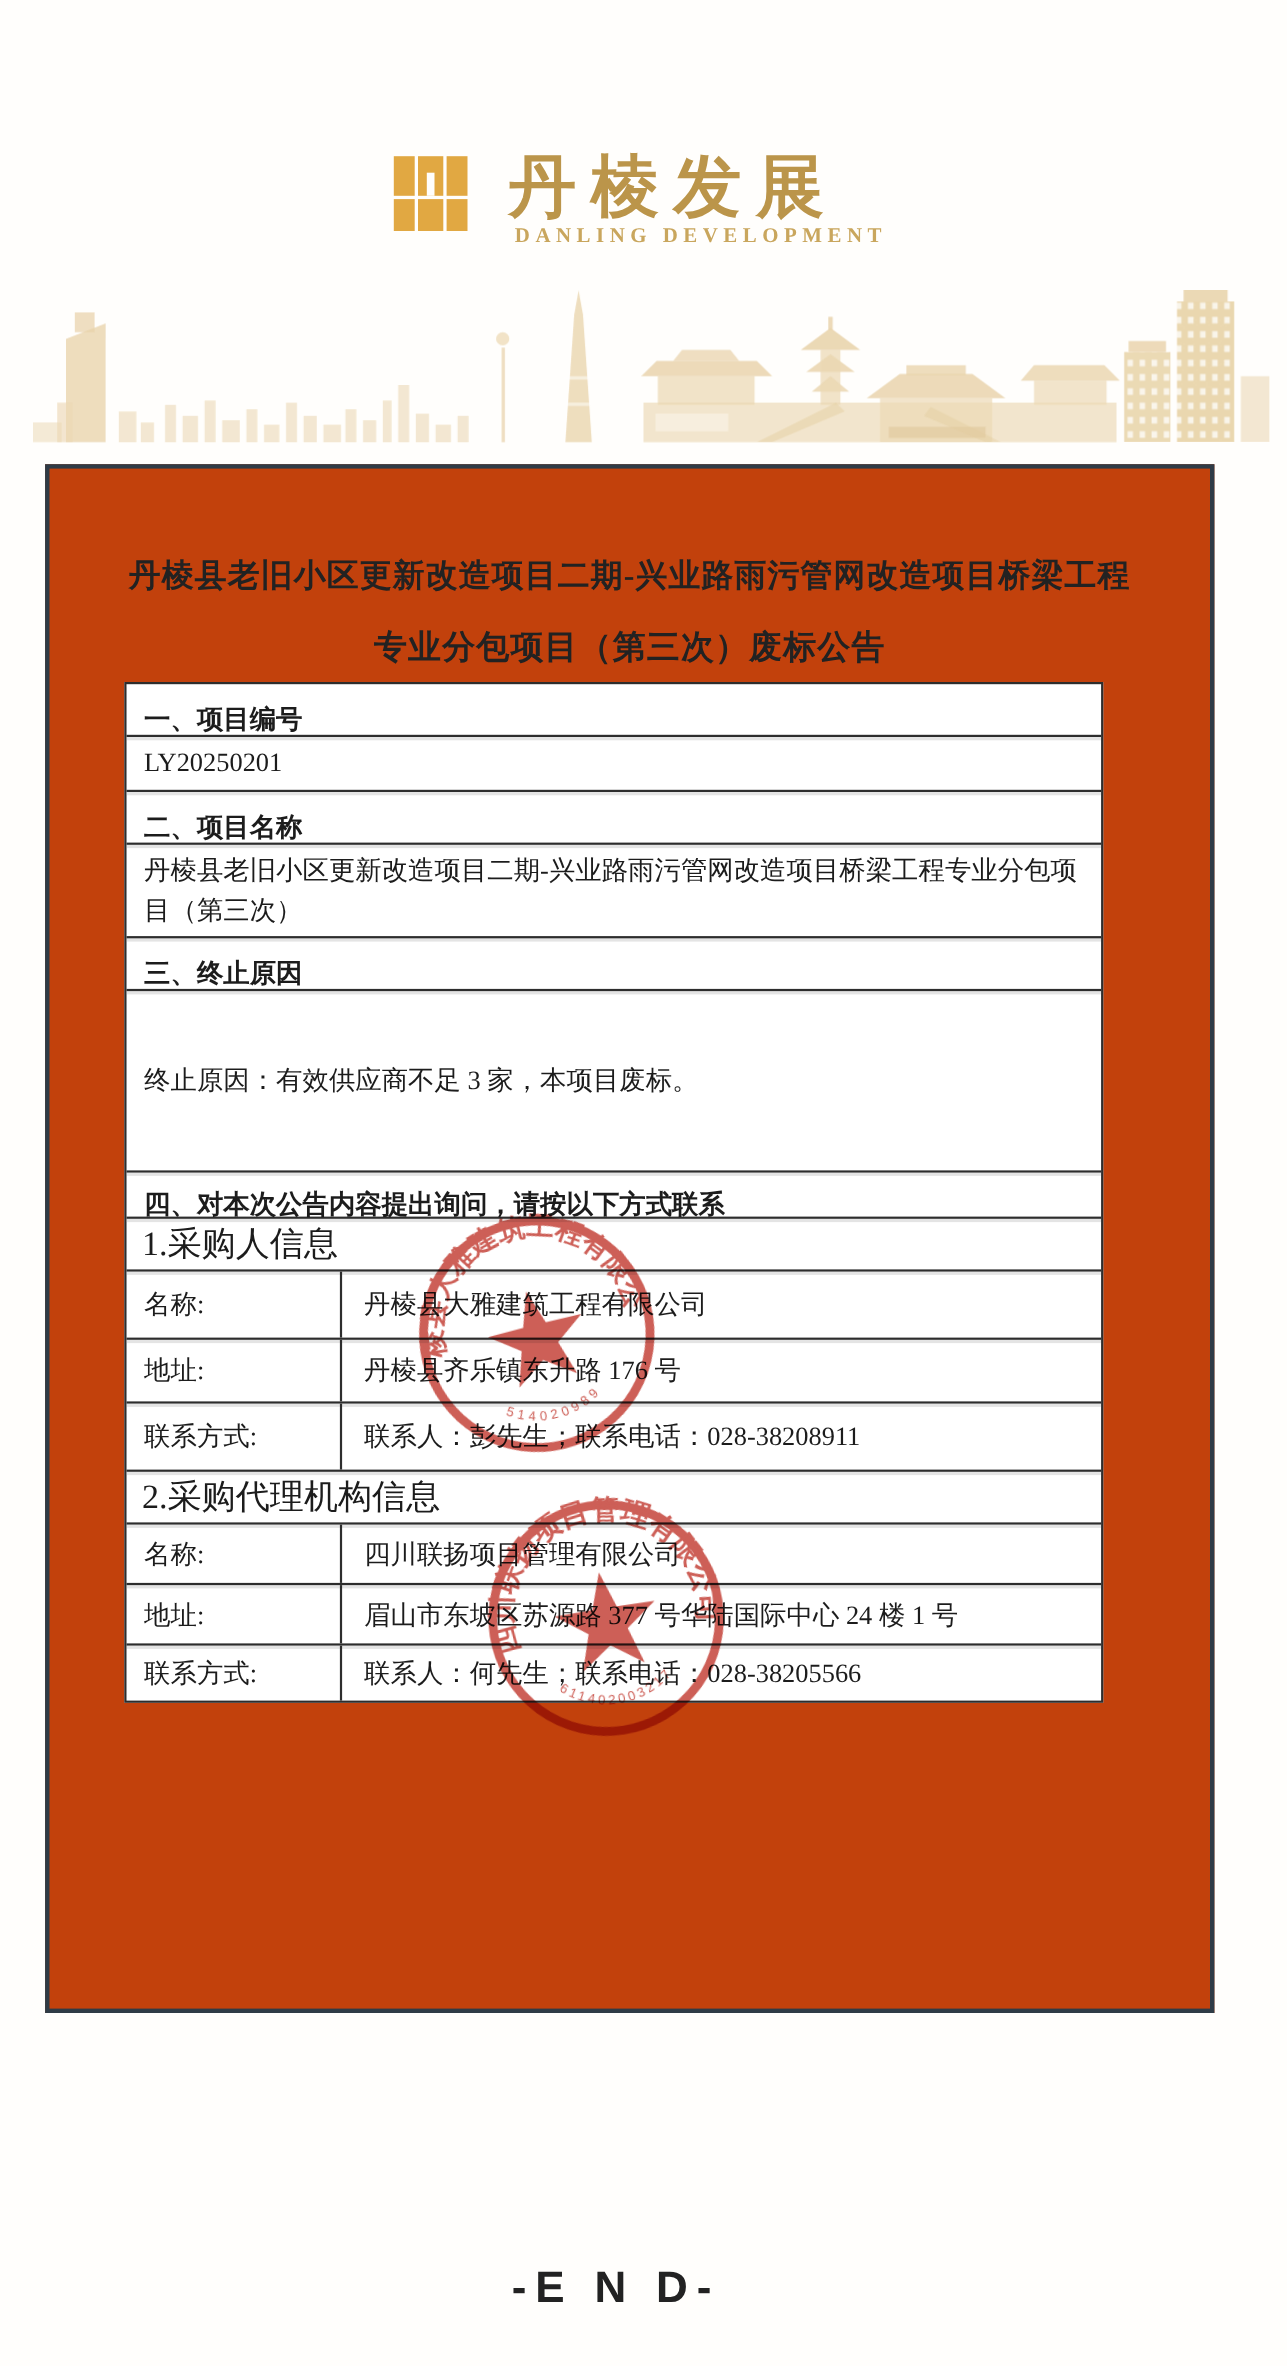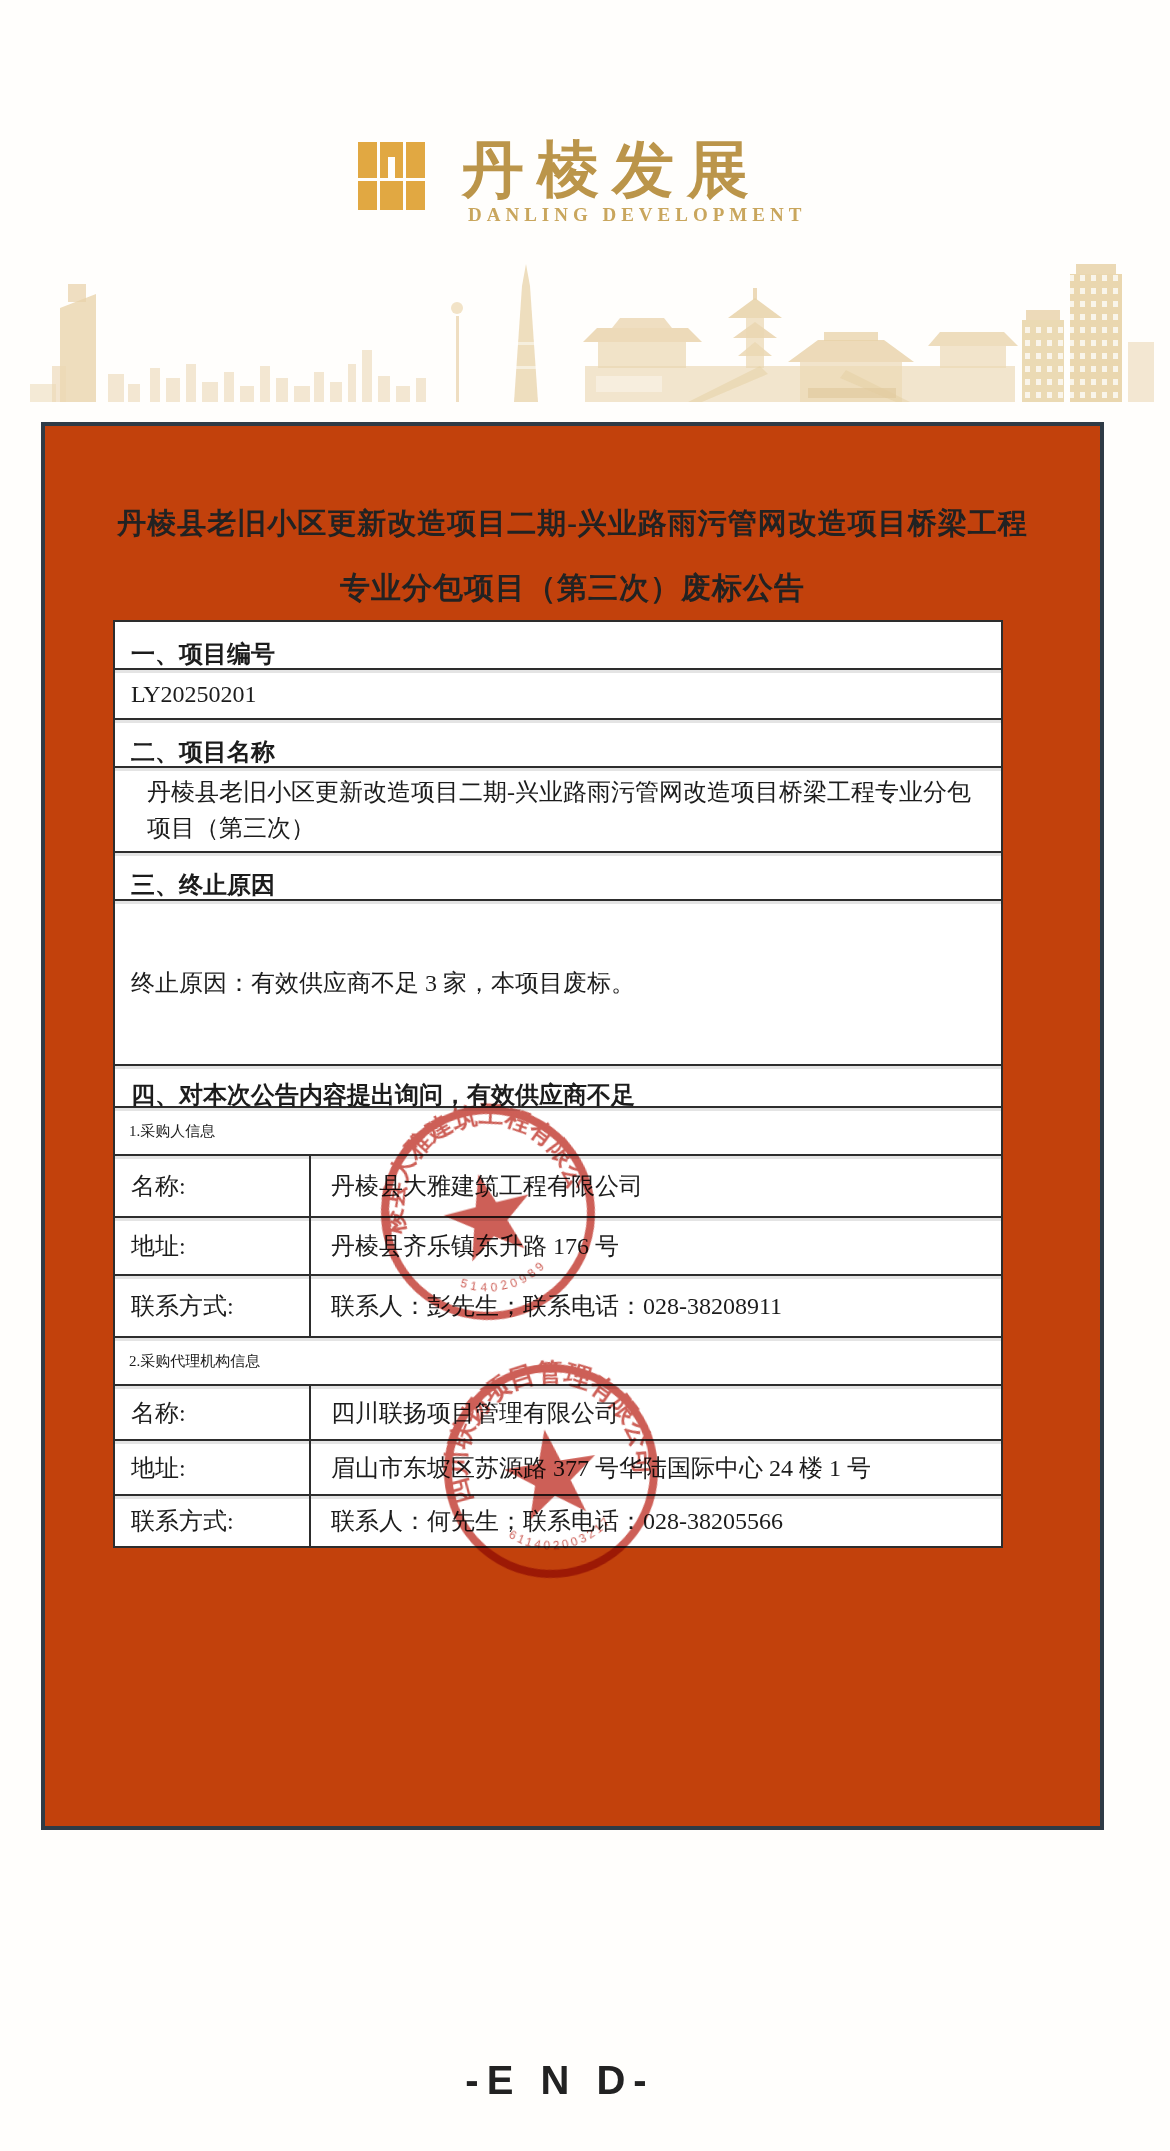--- a/index.html
+++ b/index.html
@@ -47,24 +47,24 @@
   .doc-table{
     position:absolute;left:68px;top:194px;width:890px;
     border:2px solid #2d2d2d;background:#fff;
   }
   .t-row{display:flex;align-items:center;border-bottom:2px solid #2d2d2d;
     box-shadow:0 3px 0 rgba(90,90,90,.16);}
   .t-row:last-child{border-bottom:none;box-shadow:none;}
   .h42{height:42px}.h48{height:48px}.h50{height:50px}.h55{height:55px}
   .h58{height:58px}.h62{height:62px}.h85{height:85px}.h165{height:165px}
   .sec-t{font-weight:bold;font-size:24px;padding-left:16px;margin-top:18px;}
-  .sub-t{font-size:15px;padding-left:14px;}
+  .sub-t{font-size:31px;padding-left:14px;}
   .val-t{font-size:24px;padding:0 16px;line-height:36px;}
   .wrap2{align-items:flex-start;}
-  .wrap2 .val-t{padding-top:6px;margin-left:16px;}
+  .wrap2 .val-t{padding-top:6px;}
   .t-label{width:196px;align-self:stretch;display:flex;align-items:center;
     border-right:2px solid #2d2d2d;font-size:24px;padding-left:16px;}
   .t-value{flex:1;font-size:24px;padding-left:20px;white-space:nowrap;}
 
   
   .stamp{position:absolute;mix-blend-mode:multiply;opacity:.82;}
   .stamp-1{left:368px;top:1093px;transform:rotate(-14deg);}
   .stamp-2{left:431px;top:1351px;transform:rotate(-9deg);}
 
   
@@ -182,21 +182,21 @@
       <div class="t-row h85 wrap2">
           <span class="val-t">丹棱县老旧小区更新改造项目二期-兴业路雨污管网改造项目桥梁工程专业分包项目（第三次）</span>
         </div>
       <div class="t-row h48">
           <span class="sec-t">三、终止原因</span>
         </div>
       <div class="t-row h165">
           <span class="val-t">终止原因：有效供应商不足 3 家，本项目废标。</span>
         </div>
       <div class="t-row h42">
-          <span class="sec-t">四、对本次公告内容提出询问，有效供应商不足</span>
+          <span class="sec-t">四、对本次公告内容提出询问，请按以下方式联系</span>
         </div>
       <div class="t-row h48">
           <span class="sub-t">1.采购人信息</span>
         </div>
       <div class="t-row h62">
         <div class="t-label">名称:</div>
         <div class="t-value">丹棱县大雅建筑工程有限公司</div>
       </div>
       <div class="t-row h58">
         <div class="t-label">地址:</div>

